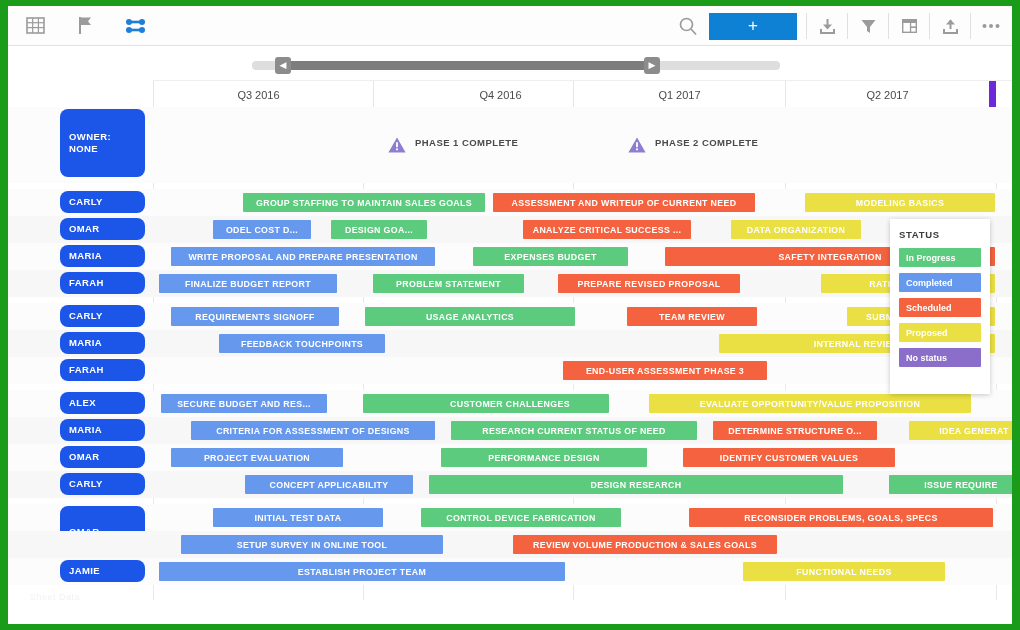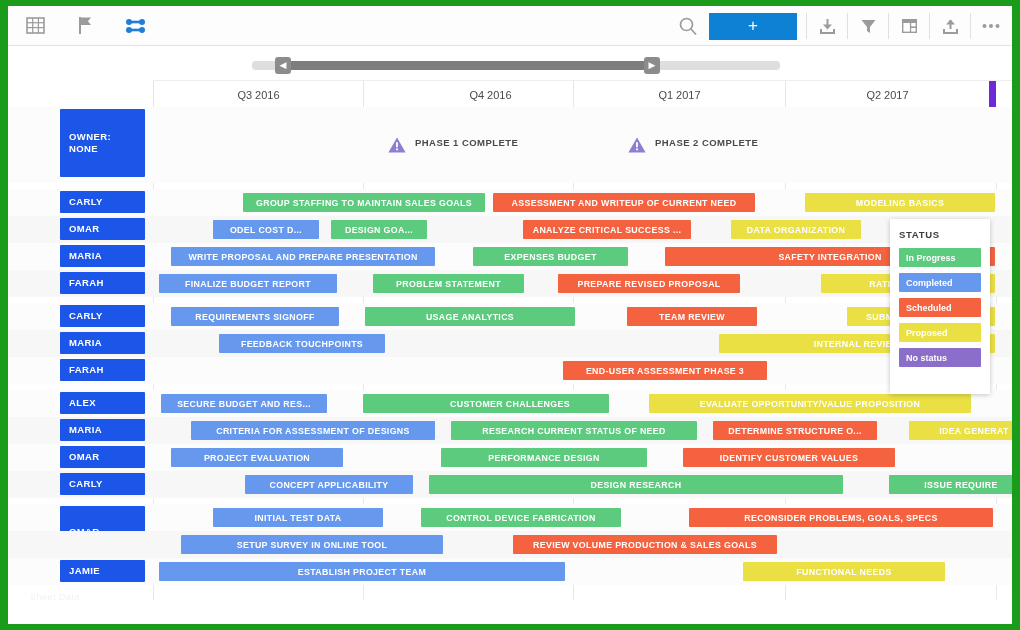--- a/index.html
+++ b/index.html
@@ -104,21 +104,21 @@
   .row.zebra { background: #f7f7f7; }
   .row.plain { background: #fcfcfc; }
   .owner {
     position: absolute; left: 52px;
     width: 85px;
     background: #1b56e8;
     color: #ffffff;
     font-size: 9.5px; font-weight: bold; letter-spacing: 0.4px;
     display: flex; align-items: center;
     padding-left: 9px;
-    border-radius: 1px;
+    border-radius: 8px;
     line-height: 1.25;
   }
   .bar {
     position: absolute;
     height: 19px;
     top: 4px;
     display: flex; align-items: center; justify-content: center;
     color: #ffffff;
     font-size: 8.8px; font-weight: bold; letter-spacing: 0.35px;
     white-space: nowrap; overflow: hidden;
@@ -249,21 +249,21 @@
   <div class="sliderrow">
     <div class="track">
       <div class="track-fill"></div>
       <div class="knob k1">◀</div>
       <div class="knob k2">▶</div>
     </div>
   </div>
 
   <div class="qhead" id="qhead">
       <div class="qcell" style="left: 0px; width: 210px;">Q3 2016</div>
-      <div class="qcell" style="left: 210px; width: 210px; padding-left: 44px;">Q4 2016</div>
+      <div class="qcell" style="left: 220px; width: 210px; padding-left: 44px;">Q4 2016</div>
       <div class="qcell" style="left: 420px; width: 212px;">Q1 2017</div>
       <div class="qcell" style="left: 632px; width: 211px;">Q2 2017</div>
     </div>
 
   <div class="chart">
     <div class="gridlines" id="gridlines">
         <div class="gline" style="left: 0px;"></div>
         <div class="gline" style="left: 210px;"></div>
         <div class="gline" style="left: 420px;"></div>
         <div class="gline" style="left: 632px;"></div>
@@ -299,21 +299,21 @@
           <div class="grouplabel" style="height: 100px;">DELIVERABLES</div>
           <div class="rows">
             <div class="row plain">
               <div class="owner" style="height: 22px; top: 2px;">CARLY</div>
               <div class="bar c-green" style="left: 235px; width: 242px;">GROUP STAFFING TO MAINTAIN SALES GOALS</div>
               <div class="bar c-red" style="left: 485px; width: 262px;">ASSESSMENT AND WRITEUP OF CURRENT NEED</div>
               <div class="bar c-yellow" style="left: 797px; width: 190px;">MODELING BASICS</div>
             </div>
             <div class="row zebra">
               <div class="owner" style="height: 22px; top: 2px;">OMAR</div>
-              <div class="bar c-blue" style="left: 205px; width: 106px;">ODEL COST D...</div>
+              <div class="bar c-blue" style="left: 205px; width: 98px;">ODEL COST D...</div>
               <div class="bar c-green" style="left: 323px; width: 96px;">DESIGN GOA...</div>
               <div class="bar c-red" style="left: 515px; width: 168px;">ANALYZE CRITICAL SUCCESS ...</div>
               <div class="bar c-yellow" style="left: 723px; width: 130px;">DATA ORGANIZATION</div>
             </div>
             <div class="row plain">
               <div class="owner" style="height: 22px; top: 2px;">MARIA</div>
               <div class="bar c-blue" style="left: 163px; width: 264px;">WRITE PROPOSAL AND PREPARE PRESENTATION</div>
               <div class="bar c-green" style="left: 465px; width: 155px;">EXPENSES BUDGET</div>
               <div class="bar c-red" style="left: 657px; width: 330px;">SAFETY INTEGRATION</div>
             </div>

